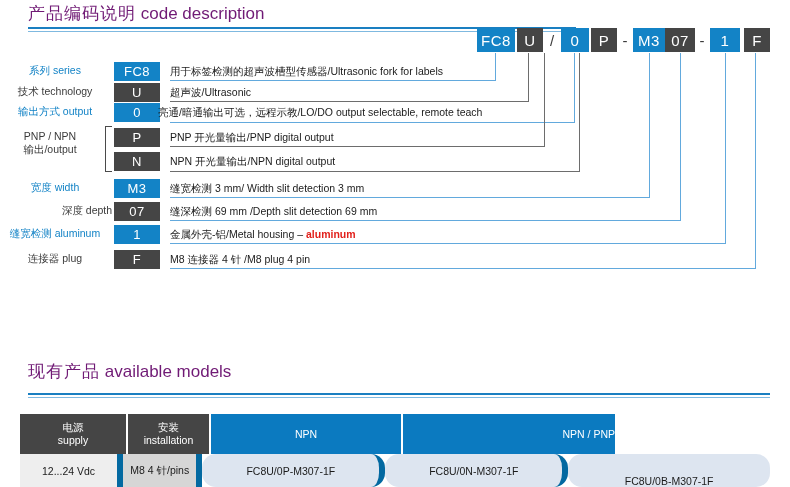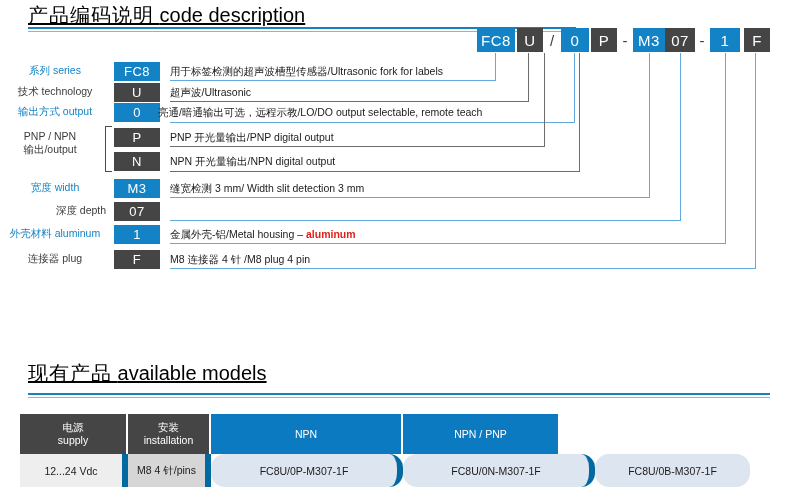--- a/index.html
+++ b/index.html
@@ -8,25 +8,24 @@
     width: 790px; height: 487px;
     background: #ffffff;
     font-family: "Liberation Sans", "DejaVu Sans", sans-serif;
     overflow: hidden;
   }
   #page { position: relative; width: 790px; height: 487px; }
 
   
   .section-title {
     position: absolute;
-    color: #000000;
-    font-size: 20px;
+    color: #701a75;
+    font-size: 17px;
     font-weight: 400;
     white-space: nowrap;
-    text-decoration: underline;
   }
   .section-title .cn { letter-spacing: 1px; }
   .section-title .en { }
   .title-rule {
     position: absolute;
     background: #1a7fc1;
     height: 2px;
   }
   .title-rule-thin {
     position: absolute;
@@ -141,21 +140,21 @@
   }
   .td.gray1 { background: #eeeeee; }
   .td.gray2 { background: #d6d6d6; }
   .td.tint  { background: #dde5f0; border-radius: 14px; }
   .td:last-child { border-right: none; }
 
   .c1 { width: 108px; }
   .c2 { width: 83px; }
   .c3 { width: 192px; }
   .c4 { width: 192px; }
-  .c5 { width: 155px; }
+  .c5 { width: 212px; align-items: flex-end; }
 </style>
 </head>
 <body>
 
 <div id="page">
 
   <div class="section-title" style="left:28px; top:2px;">
     <span class="cn">产品编码说明</span>
     <span class="en">code description</span>
   </div>
@@ -231,30 +230,33 @@
     <span>宽度</span>
     <span>width</span>
   </div>
   <div class="chip blue" style="left:114px; top:179px;">M3</div>
   <div class="desc" style="left:170px; top:181px;">
     <span>缝宽检测 3 mm</span><span>/ Width slit detection 3 mm</span>
   </div>
   <div class="row-rule blue" style="left:170px; top:197px; width:480px;"></div>
   <div class="conn-v blue" style="left:649px; top:53px; height:145px;"></div>
 
-  <div class="row-label gray" style="left:4px; top:204px; width:110px;padding-left:44px;">
+  <div class="row-label gray" style="left:10px; top:204px; width:110px;padding-left:44px;">
     <span>深度</span>
     <span>depth</span>
   </div>
   <div class="chip gray" style="left:114px; top:202px;">07</div>
+  <div class="desc" style="left:170px; top:204px;">
+    <span>缝深检测 69 mm </span><span>/Depth slit detection 69 mm</span>
+  </div>
   <div class="row-rule blue" style="left:170px; top:220px; width:511px;"></div>
   <div class="conn-v blue" style="left:680px; top:53px; height:168px;"></div>
 
   <div class="row-label blue" style="left:0px; top:227px; width:110px;">
-    <span>外壳材料</span>
+    <span>缝宽检测</span>
     <span>aluminum</span>
   </div>
   <div class="chip blue" style="left:114px; top:225px;">1</div>
   <div class="desc" style="left:170px; top:227px;">
     <span>金属外壳-铝</span><span>/Metal housing – </span><span class="hl">aluminum</span>
   </div>
   <div class="row-rule blue" style="left:170px; top:243px; width:556px;"></div>
   <div class="conn-v blue" style="left:725px; top:53px; height:191px;"></div>
 
   <div class="row-label gray" style="left:0px; top:252px; width:110px;">

